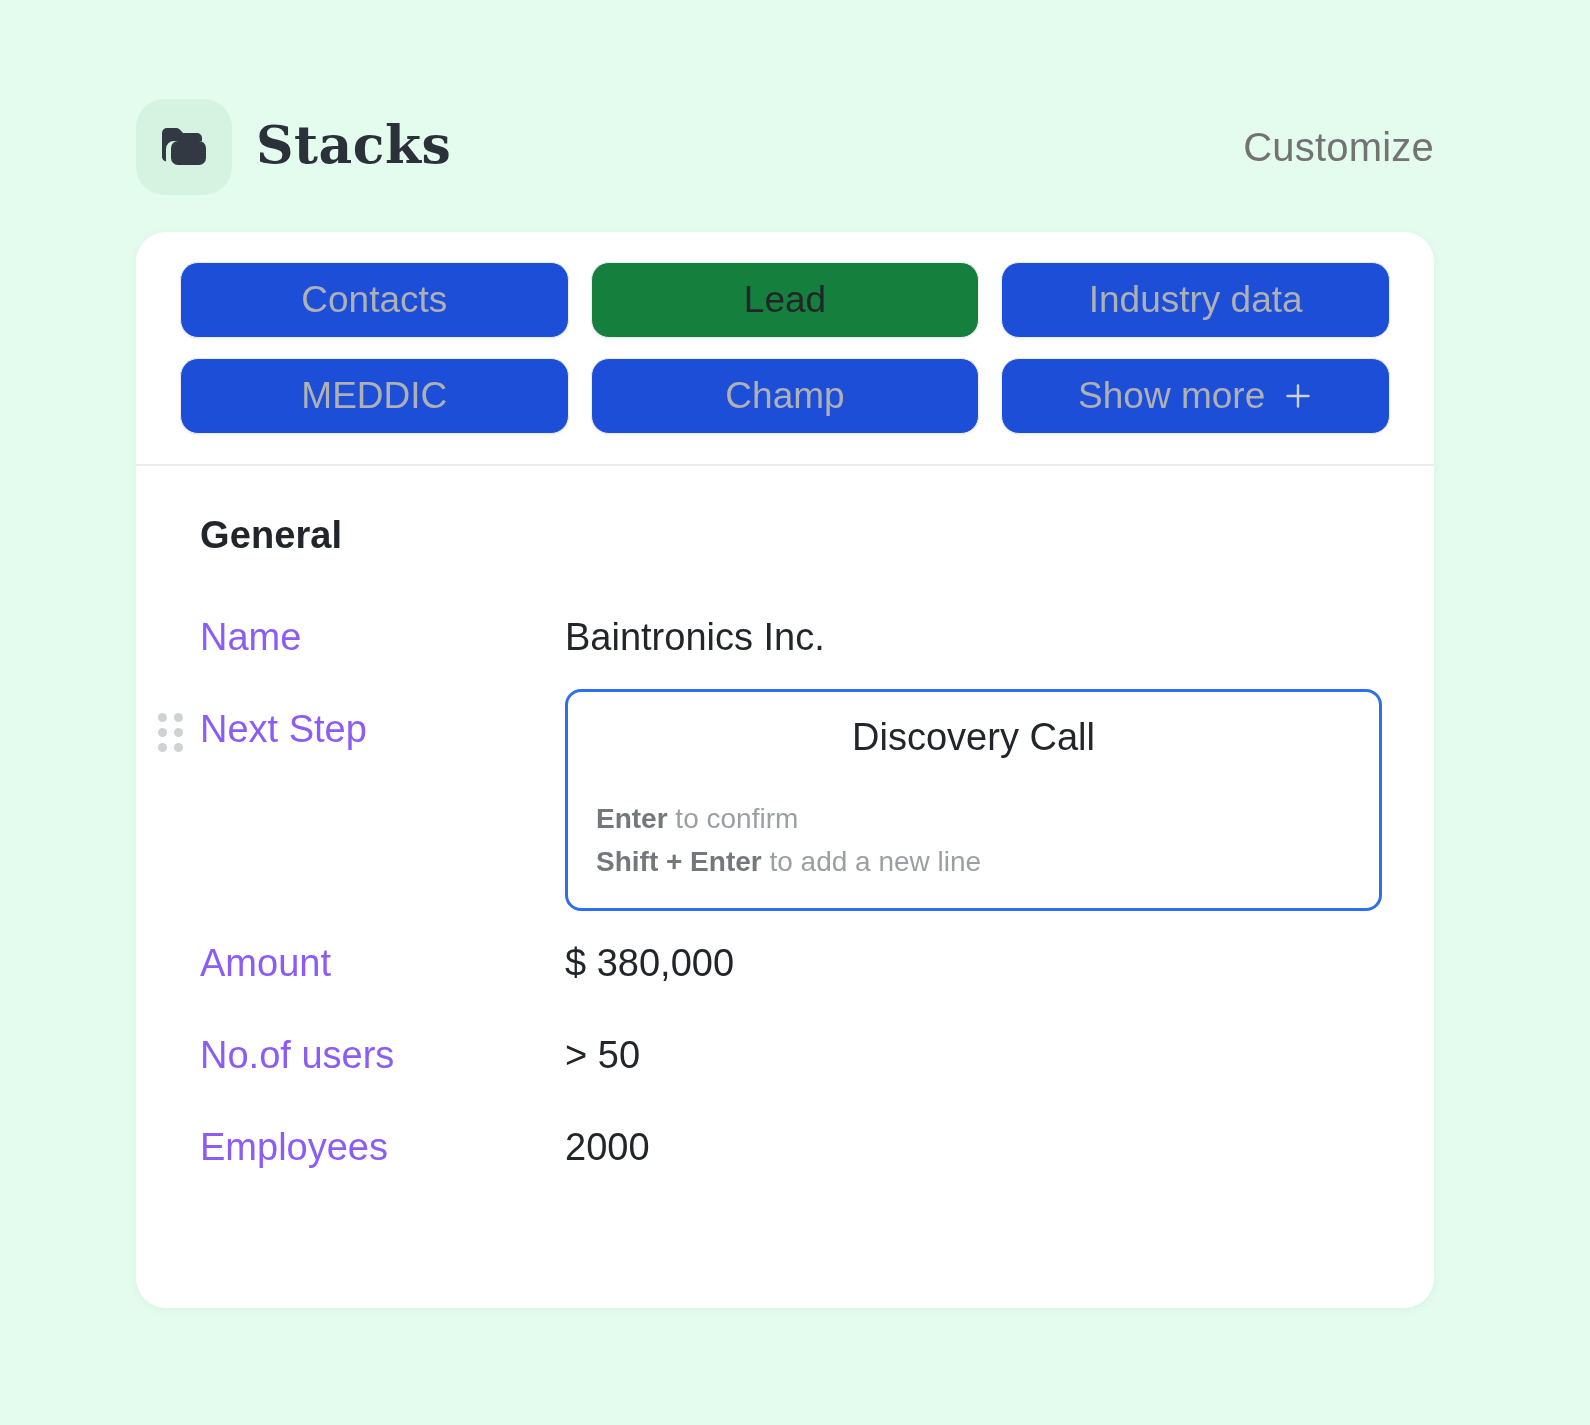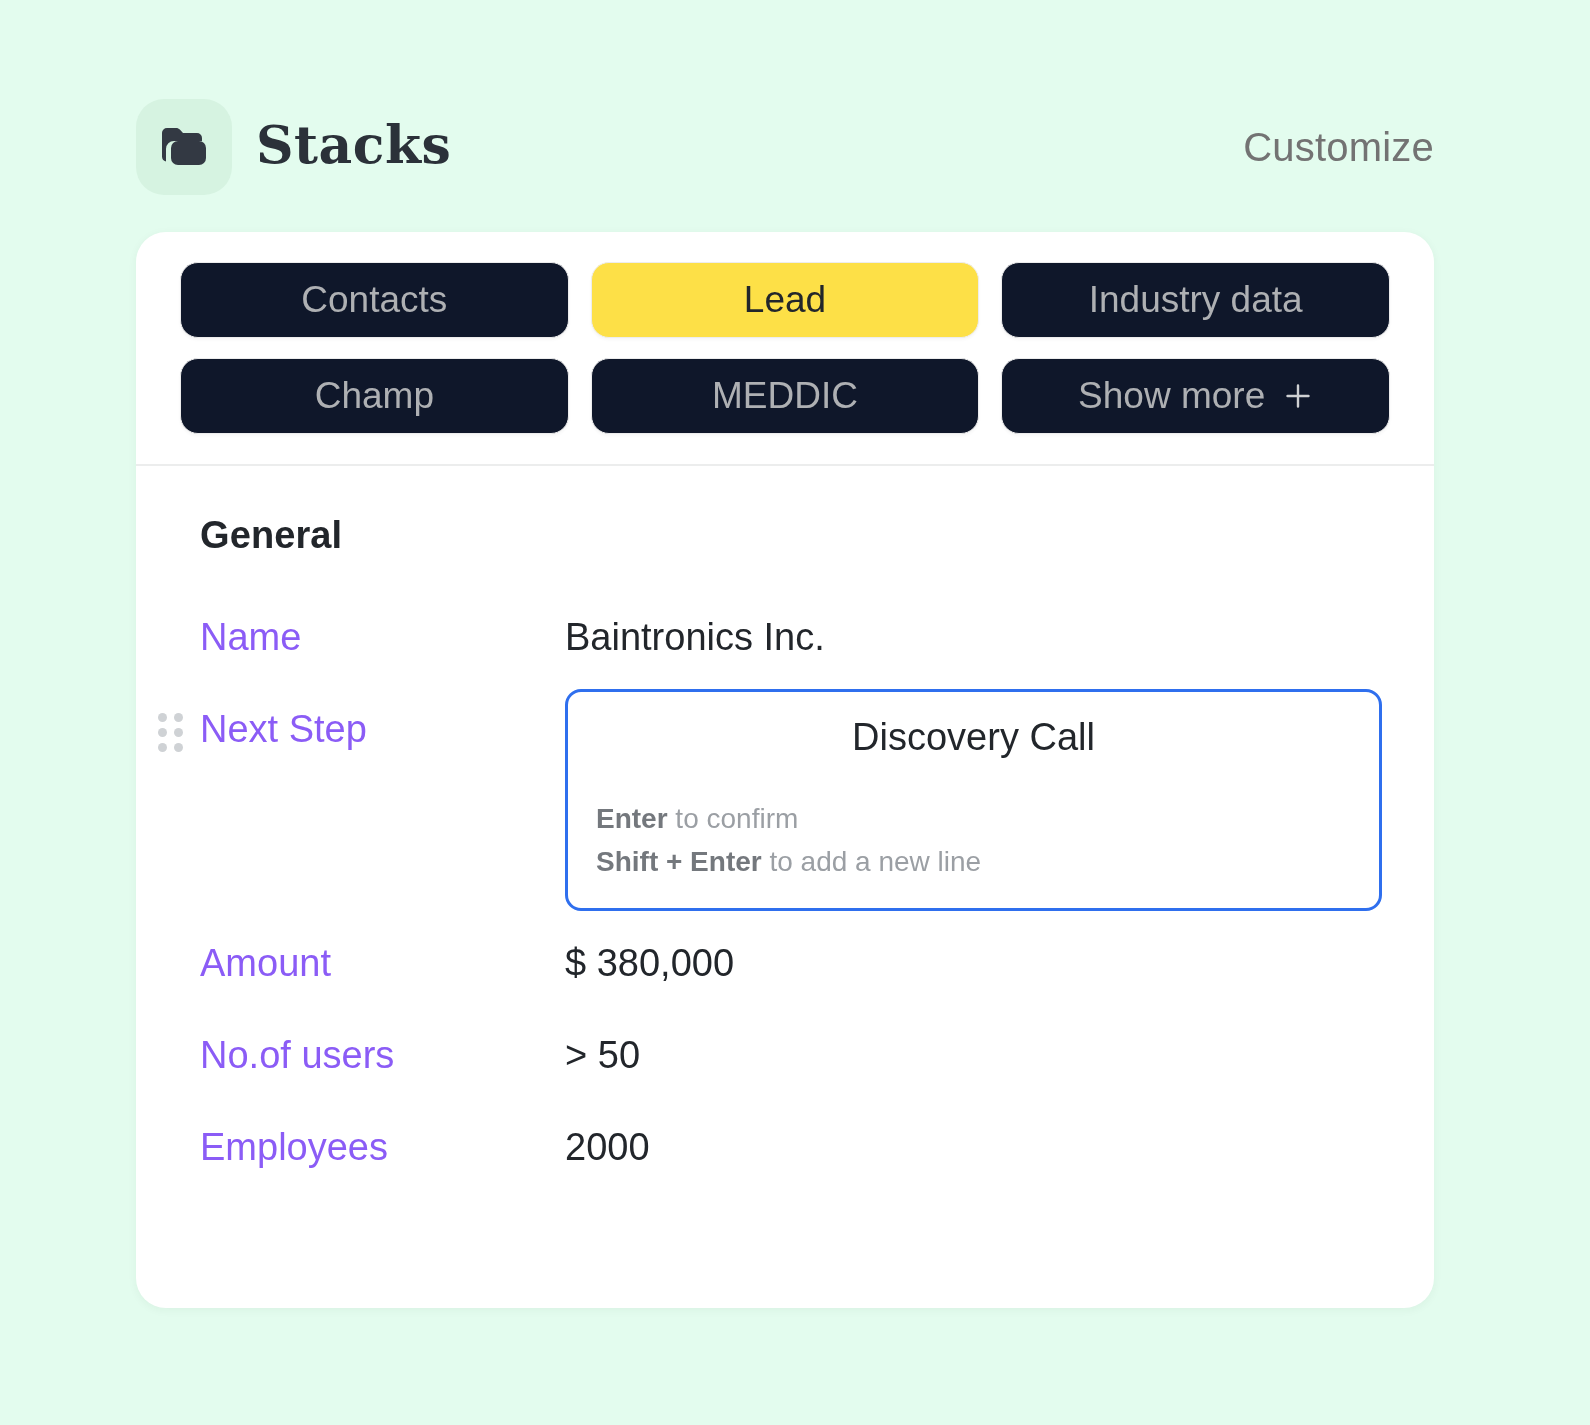--- a/index.html
+++ b/index.html
@@ -89,34 +89,34 @@
     display: grid;
     grid-template-columns: 1fr 1fr 1fr;
     column-gap: 22px;
     row-gap: 20px;
   }
 
   .tab {
     height: 76px;
     border-radius: 18px;
     border: 1.5px solid #ececec;
-    background: #0f172a;
+    background: #1d4ed8;
     display: flex;
     align-items: center;
     justify-content: center;
     gap: 18px;
     font-size: 37px;
     color: #aeb0b3;
     cursor: pointer;
     box-sizing: border-box;
     box-shadow: 0 2px 3px rgba(0,0,0,0.035);
   }
 
   .tab.active {
-    background: #fde047;
+    background: #15803d;
     border-color: #ededee;
     color: #22262b;
     font-weight: 500;
   }
 
   .tab .plus-icon {
     display: inline-flex;
     align-items: center;
     justify-content: center;
     color: #cfd1d3;
@@ -246,24 +246,24 @@
       <div class="tab">
         <span>Contacts</span>
       </div>
       <div class="tab active">
         <span>Lead</span>
       </div>
       <div class="tab">
         <span>Industry data</span>
       </div>
       <div class="tab">
+        <span>MEDDIC</span>
+      </div>
+      <div class="tab">
         <span>Champ</span>
-      </div>
-      <div class="tab">
-        <span>MEDDIC</span>
       </div>
       <div class="tab">
         <span>Show more</span>
         <span class="plus-icon">
           <svg width="30" height="30" viewBox="0 0 30 30" aria-hidden="true">
             <path d="M15 4.5v21M4.5 15h21" stroke="#cfd1d3" stroke-width="2.4" stroke-linecap="round"></path>
           </svg>
         </span>
       </div>
     </div>

